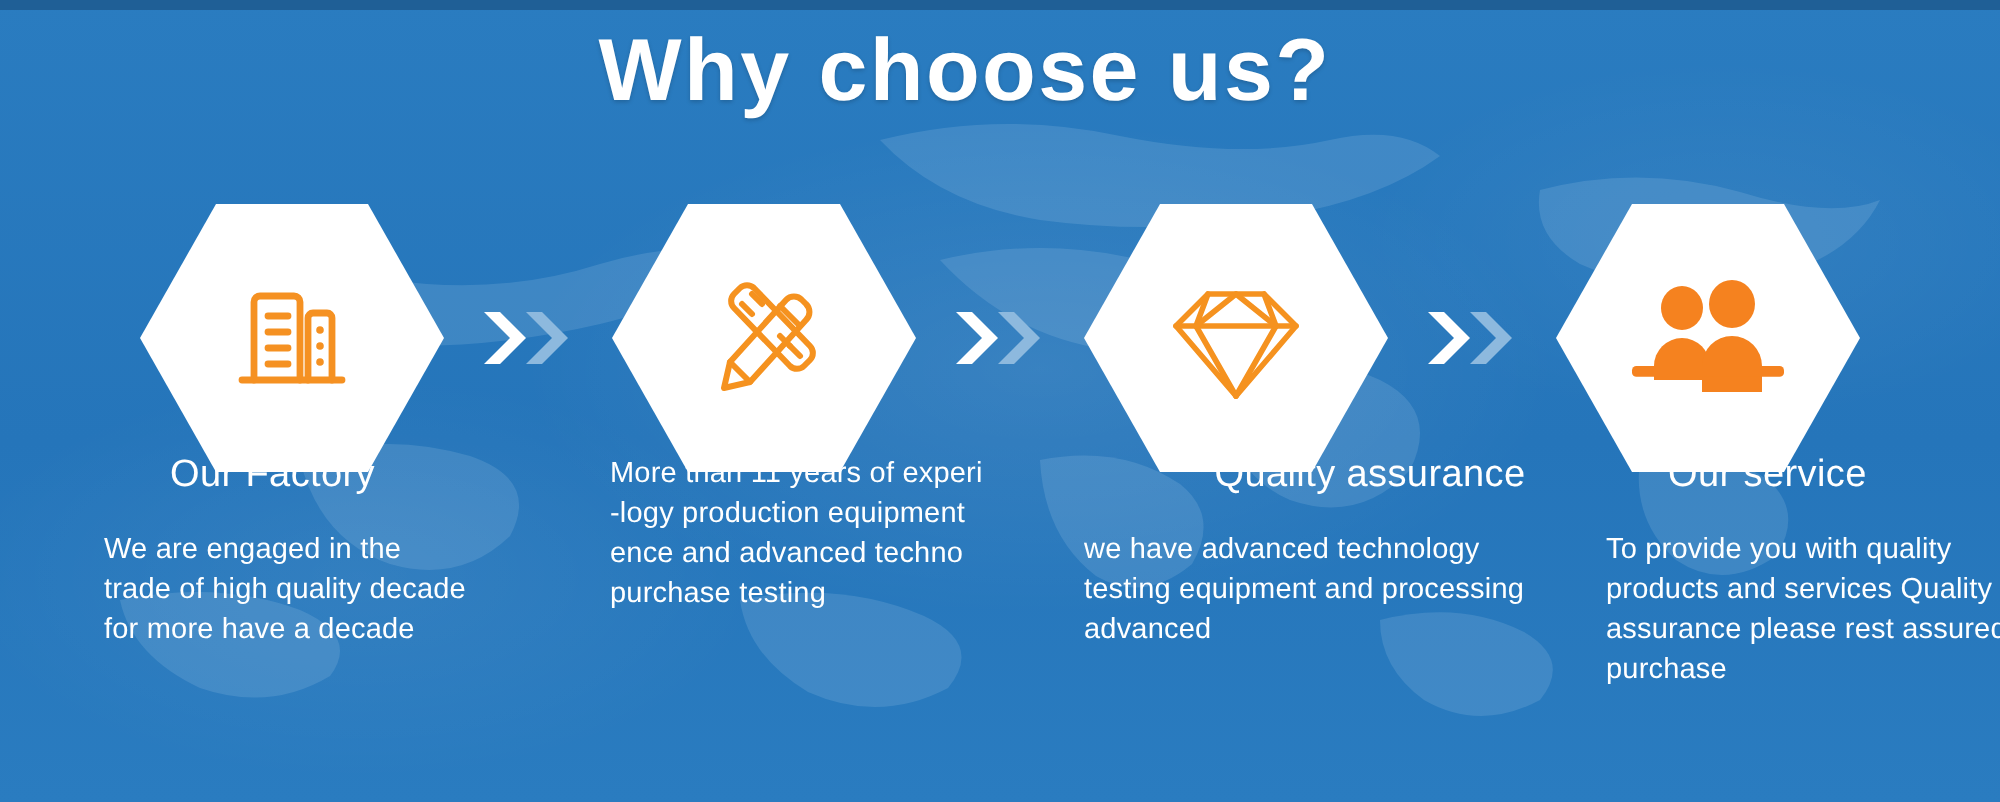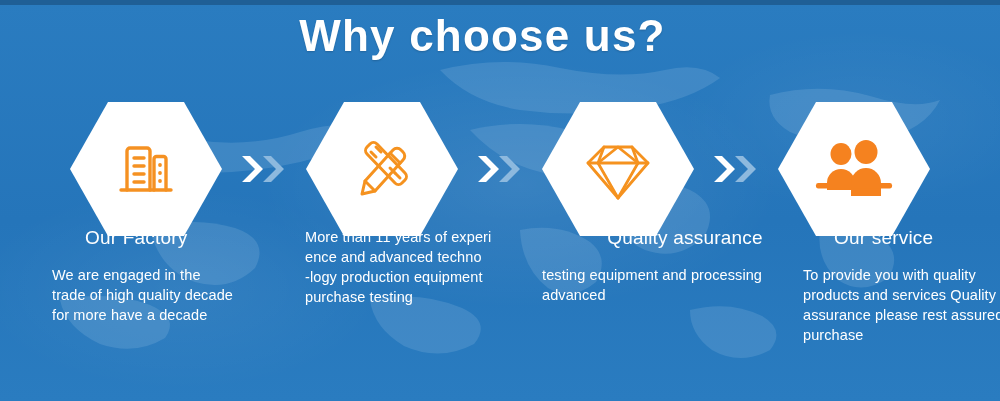--- a/index.html
+++ b/index.html
@@ -190,29 +190,30 @@
       <div class="col-body">
         <div>We are engaged in the</div>
         <div>trade of high quality decade</div>
         <div>for more have a decade</div>
       </div>
     </div>
 
     <div class="col" style="width:234px;padding-left:3px;">
       <div class="col-body">
         <div>More than 11 years of experi</div>
+        <div>-logy production equipment</div>
         <div>ence and advanced techno</div>
-        <div>-logy production equipment</div>
         <div>purchase testing</div>
       </div>
     </div>
 
     <div class="col" style="width:258px;padding-left:3px;">
       <div class="col-head" style="padding-left:28px;text-align:center;">Quality assurance</div>
       <div class="col-body">
+        <div>we have advanced technology</div>
         <div>testing equipment and processing</div>
         <div>advanced</div>
       </div>
     </div>
 
     <div class="col" style="width:250px;padding-left:3px;">
       <div class="col-head" style="padding-left:31px;">Our service</div>
       <div class="col-body">
         <div>To provide you with quality</div>
         <div>products and services Quality</div>

